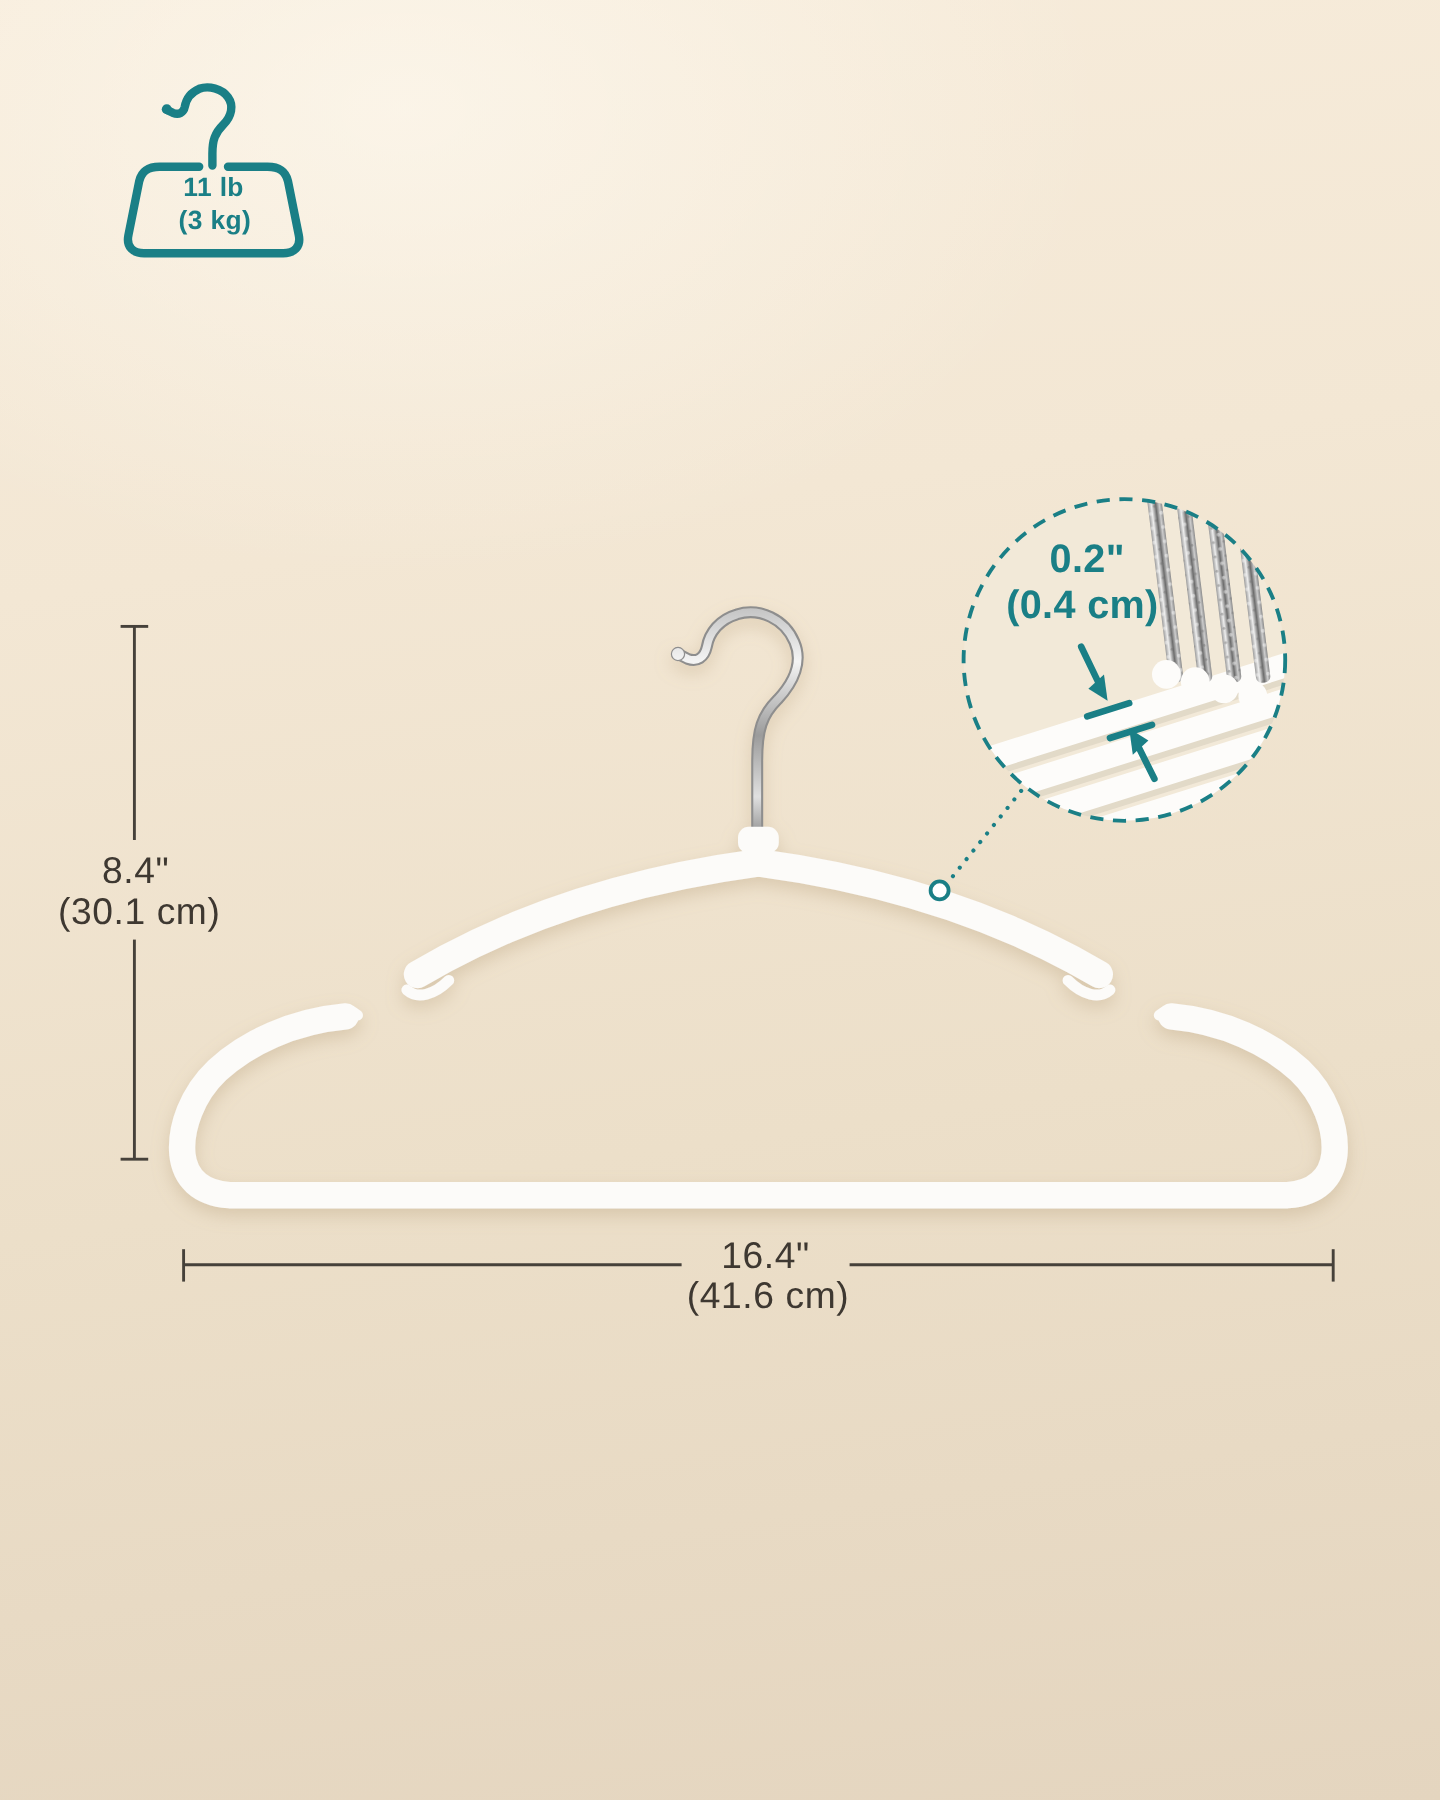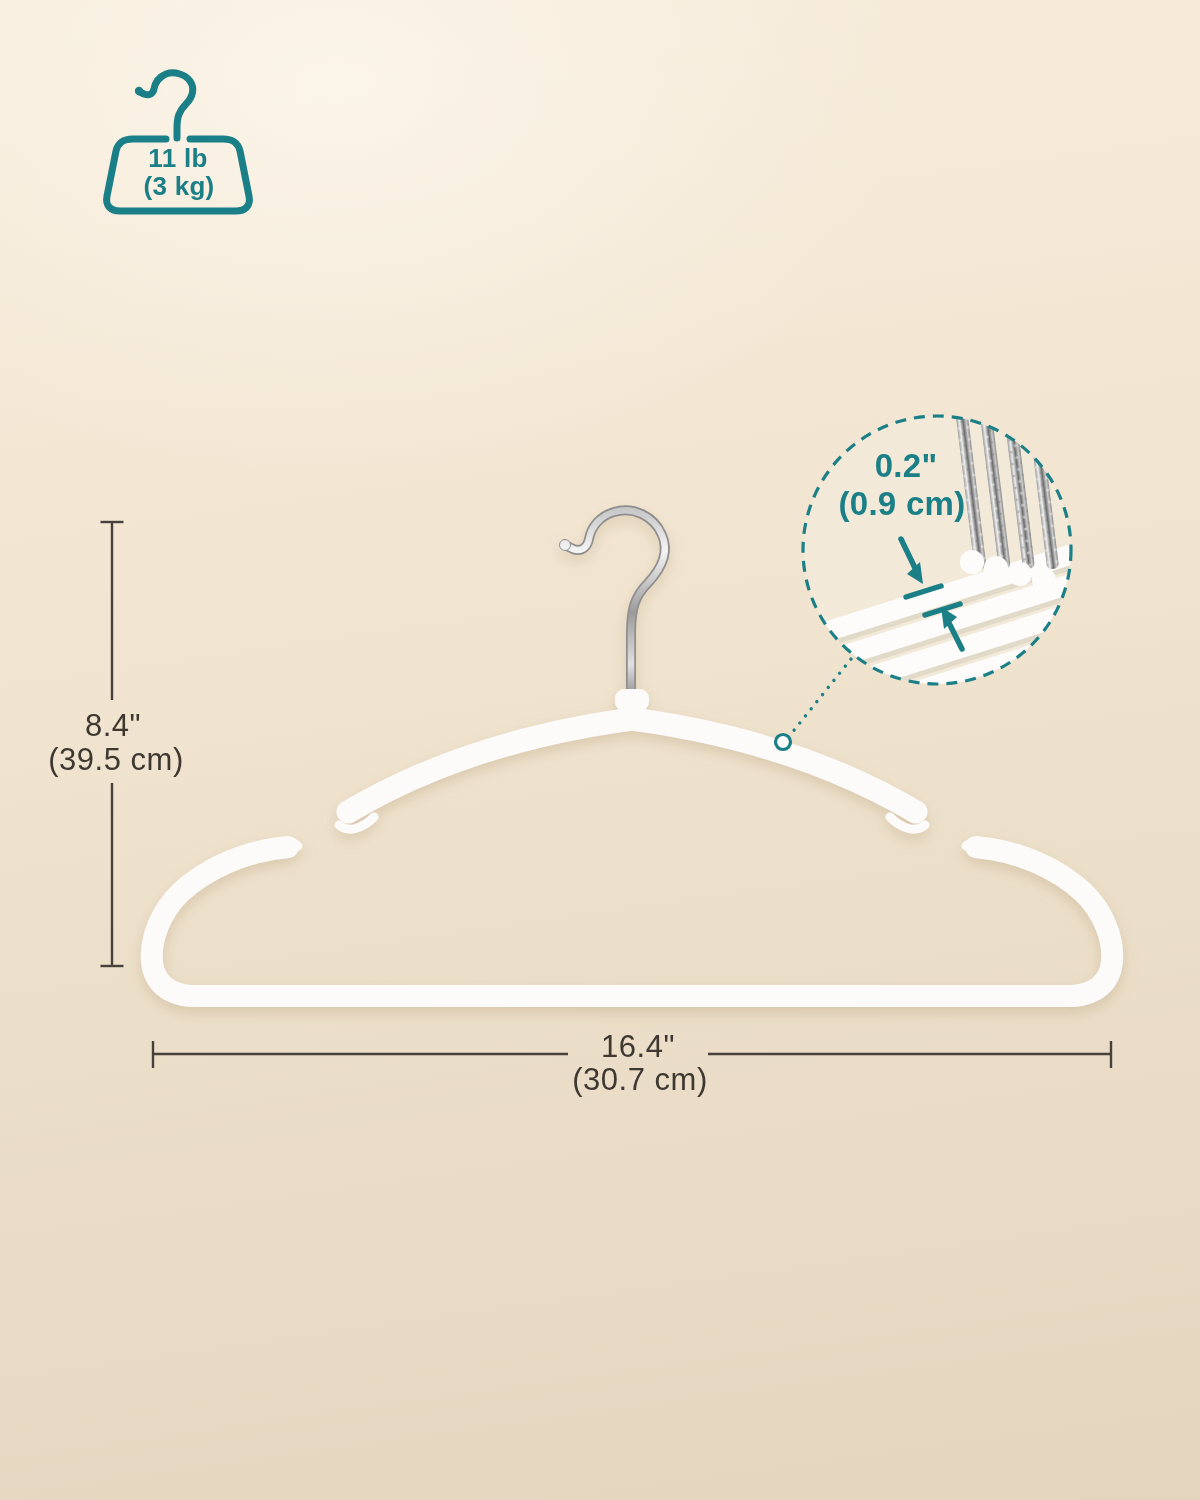--- a/index.html
+++ b/index.html
@@ -12,21 +12,21 @@
   }
   .stage::before{
     content:"";position:absolute;inset:0;
     background:radial-gradient(ellipse 900px 600px at 28% 6%,rgba(255,252,244,.55),rgba(255,252,244,0) 65%);
     pointer-events:none;
   }
   svg.scene{position:absolute;left:0;top:0;}
   .txt{position:absolute;transform:translateX(-50%);white-space:nowrap;text-align:center;}
   .dim{color:#3e3831;font-size:31px;letter-spacing:.5px;font-weight:400;}
   .teal{color:#1a7f86;font-weight:700;}
-  .badge-txt{font-size:26px;letter-spacing:.3px;}
+  .badge-txt{font-size:22px;letter-spacing:.3px;}
   .callout-txt{font-size:33px;letter-spacing:.3px;}
 </style>
 </head>
 <body>
 
 <div class="stage">
 
   <svg class="scene" width="1200" height="1500" viewBox="0 0 1200 1500">
     <defs>
       <linearGradient id="hookGrad" x1="0" y1="500" x2="0" y2="705" gradientUnits="userSpaceOnUse">
@@ -156,21 +156,21 @@
       <path stroke-width="7" d="M 177,138 V 128 C 177,117 179,111 186,104 C 193,97 195,88 190,81
                C 185,74 174,71 166,74 C 159,77 155,83 154,89 C 153,94 149,96 144,94 L 140,92"></path>
       <circle cx="139" cy="91" r="4.2" fill="#1a7f86" stroke="none"></circle>
     </g>
   </svg>
 
   <div class="txt teal badge-txt" style="left:178px;top:143px;">11 lb</div>
   <div class="txt teal badge-txt" style="left:179px;top:171px;">(3 kg)</div>
 
   <div class="txt teal callout-txt" style="left:906px;top:447px;">0.2"</div>
-  <div class="txt teal callout-txt" style="left:902px;top:485px;">(0.9 cm)</div>
+  <div class="txt teal callout-txt" style="left:902px;top:485px;">(0.4 cm)</div>
 
   <div class="txt dim" style="left:113px;top:708px;">8.4"</div>
-  <div class="txt dim" style="left:116px;top:742px;">(39.5 cm)</div>
+  <div class="txt dim" style="left:116px;top:742px;">(30.1 cm)</div>
 
   <div class="txt dim" style="left:638px;top:1029px;">16.4"</div>
-  <div class="txt dim" style="left:640px;top:1062px;">(30.7 cm)</div>
+  <div class="txt dim" style="left:640px;top:1062px;">(41.6 cm)</div>
 
 </div>
 
 </body></html>

